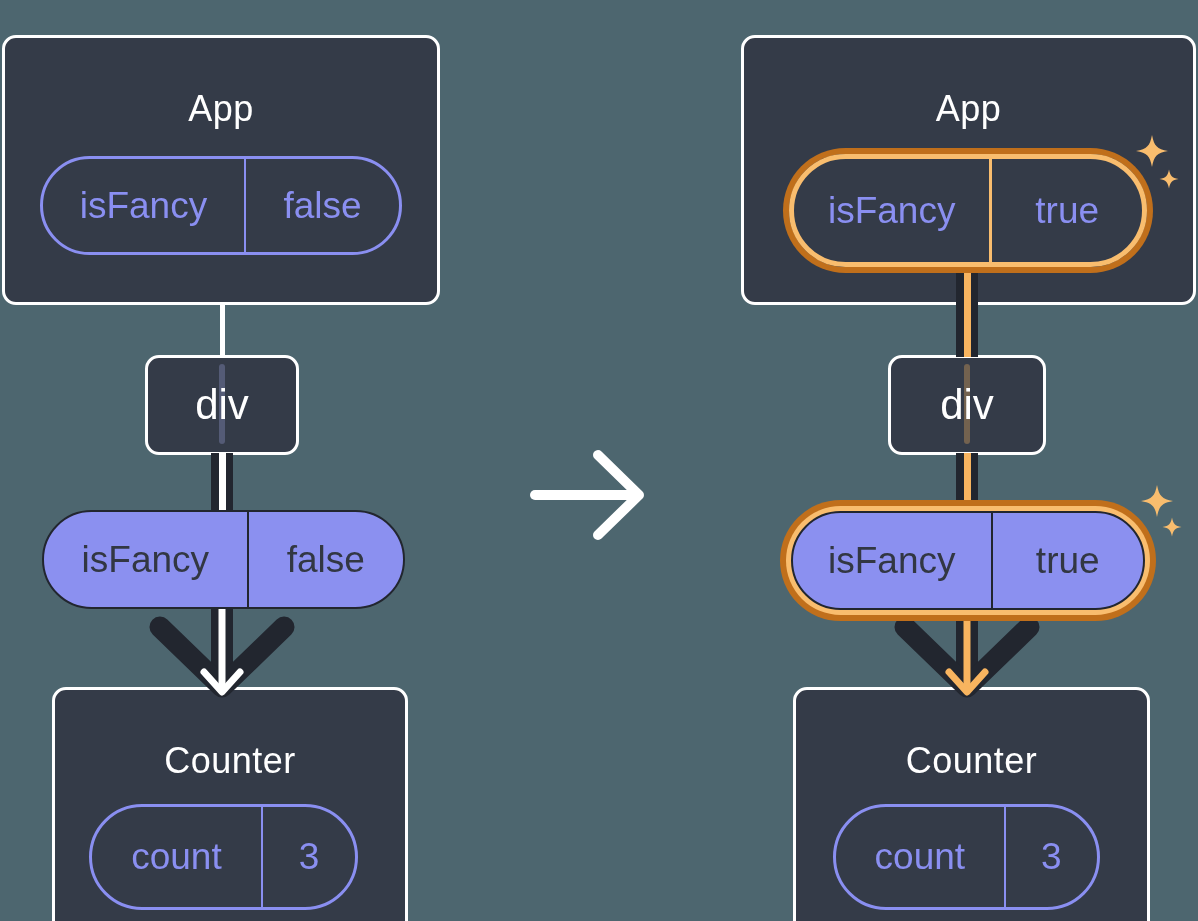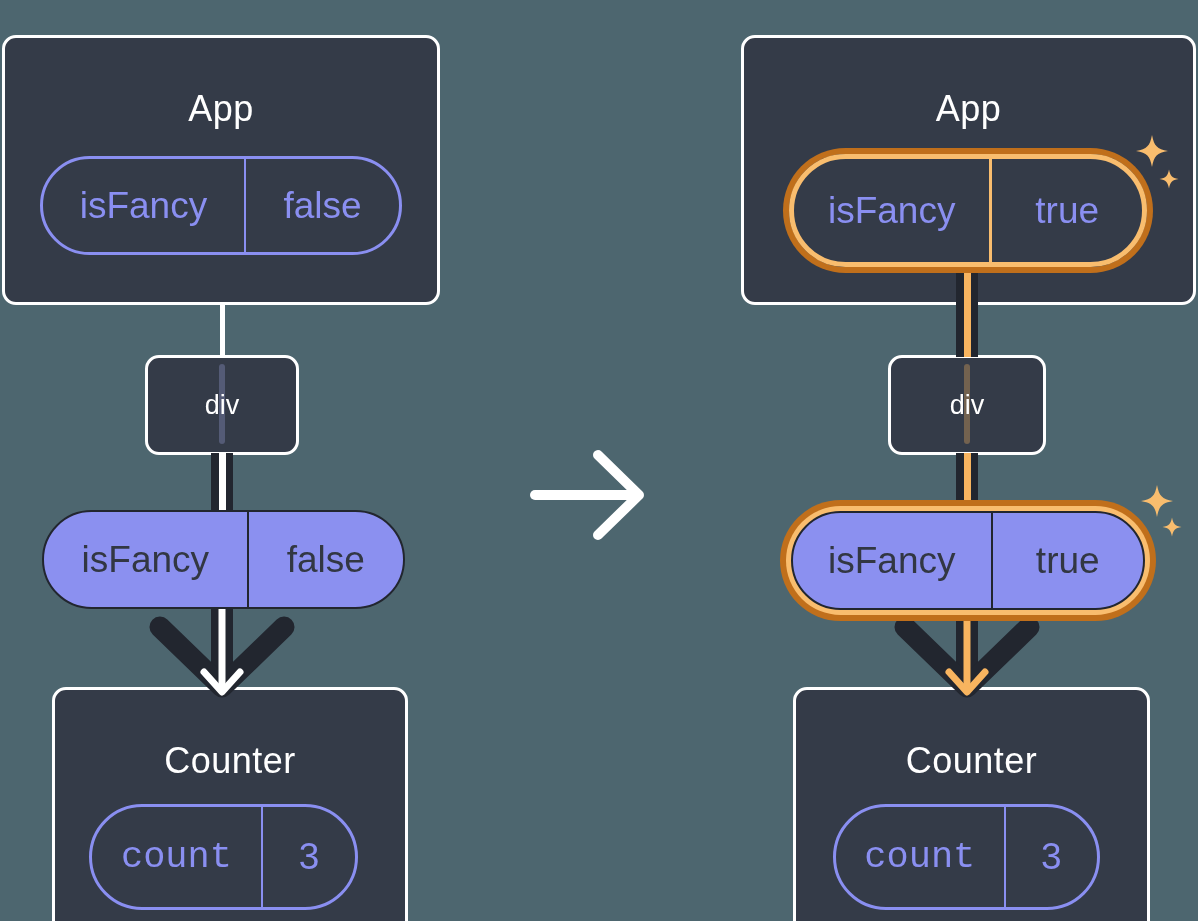--- a/index.html
+++ b/index.html
@@ -11,31 +11,31 @@
   html,body{background:var(--background);}
   body{font-family:"Liberation Sans", sans-serif;}
   .stage{position:relative;width:1198px;height:921px;background:var(--background);overflow:hidden;margin-top:33px;}
 
   
   .card{position:absolute;background:var(--card);border:3px solid var(--card-border);border-radius:14px;z-index:2;}
   .card-title{position:absolute;top:50px;left:0;width:100%;text-align:center;
     color:var(--white);font-size:36px;font-weight:500;letter-spacing:.5px;z-index:3;}
   .tag-card{position:absolute;background:var(--card);border:3px solid var(--card-border);border-radius:14px;
     display:flex;align-items:center;justify-content:center;z-index:2;}
-  .tag-label{color:var(--white);font-size:27px;font-weight:500;z-index:3;}
+  .tag-label{color:var(--white);font-size:42px;font-weight:500;z-index:3;}
   .ghost-line{position:absolute;left:calc(50% - 3px);top:6px;bottom:8px;width:6px;border-radius:3px;z-index:2;}
   .ghost-purple{background:rgba(160,165,225,0.30);}
   .ghost-orange{background:rgba(248,180,95,0.32);}
 
   
   .pill{position:absolute;display:flex;align-items:stretch;border-radius:60px;overflow:hidden;z-index:8;}
   .pill .cell{display:flex;align-items:center;justify-content:center;font-size:37px;}
   .pill .cell-name{flex:0 0 57%;}
   .pill .cell-value{flex:1 1 auto;}
-  .counter-pill .cell-name{flex:0 0 65%;font-family:Liberation Mono, monospace;}
+  .counter-pill .cell-name{flex:0 0 65%;}
   .pill-outline{border:3px solid var(--purple);background:transparent;color:var(--purple);}
   .pill-outline .cell-name{border-right:2px solid var(--purple);}
   .pill-filled{border:2px solid var(--dark);background:var(--purple-fill);color:var(--dark-text);}
   .pill-filled .cell-name{border-right:2px solid var(--dark);}
   .pill-outline-hl{border:5px solid var(--orange-light);background:transparent;color:var(--purple);
     box-shadow:0 0 0 6px var(--orange-dark);}
   .pill-outline-hl .cell-name{border-right:3px solid var(--orange-light);}
   .pill-filled-hl{border:2px solid var(--dark);background:var(--purple-fill);color:var(--dark-text);
     box-shadow:0 0 0 5px var(--orange-light),0 0 0 11px var(--orange-dark);}
   .pill-filled-hl .cell-name{border-right:2px solid var(--dark);}

